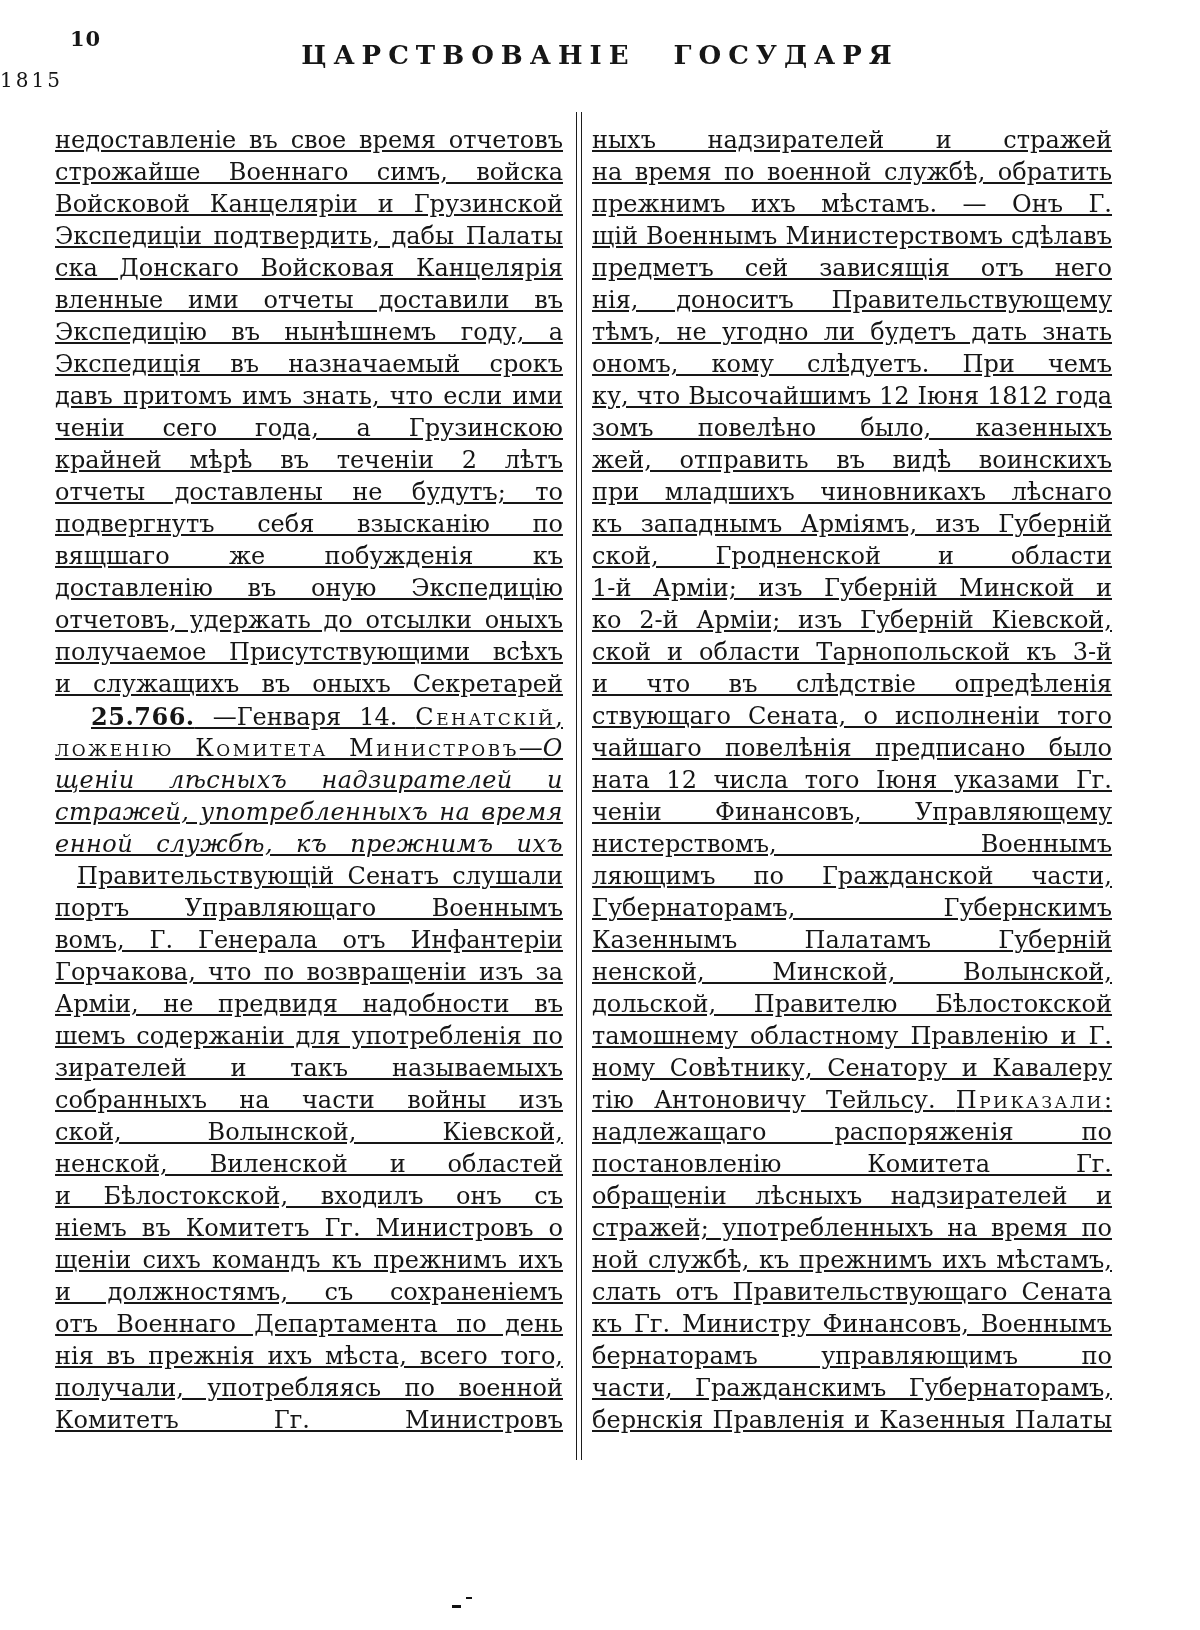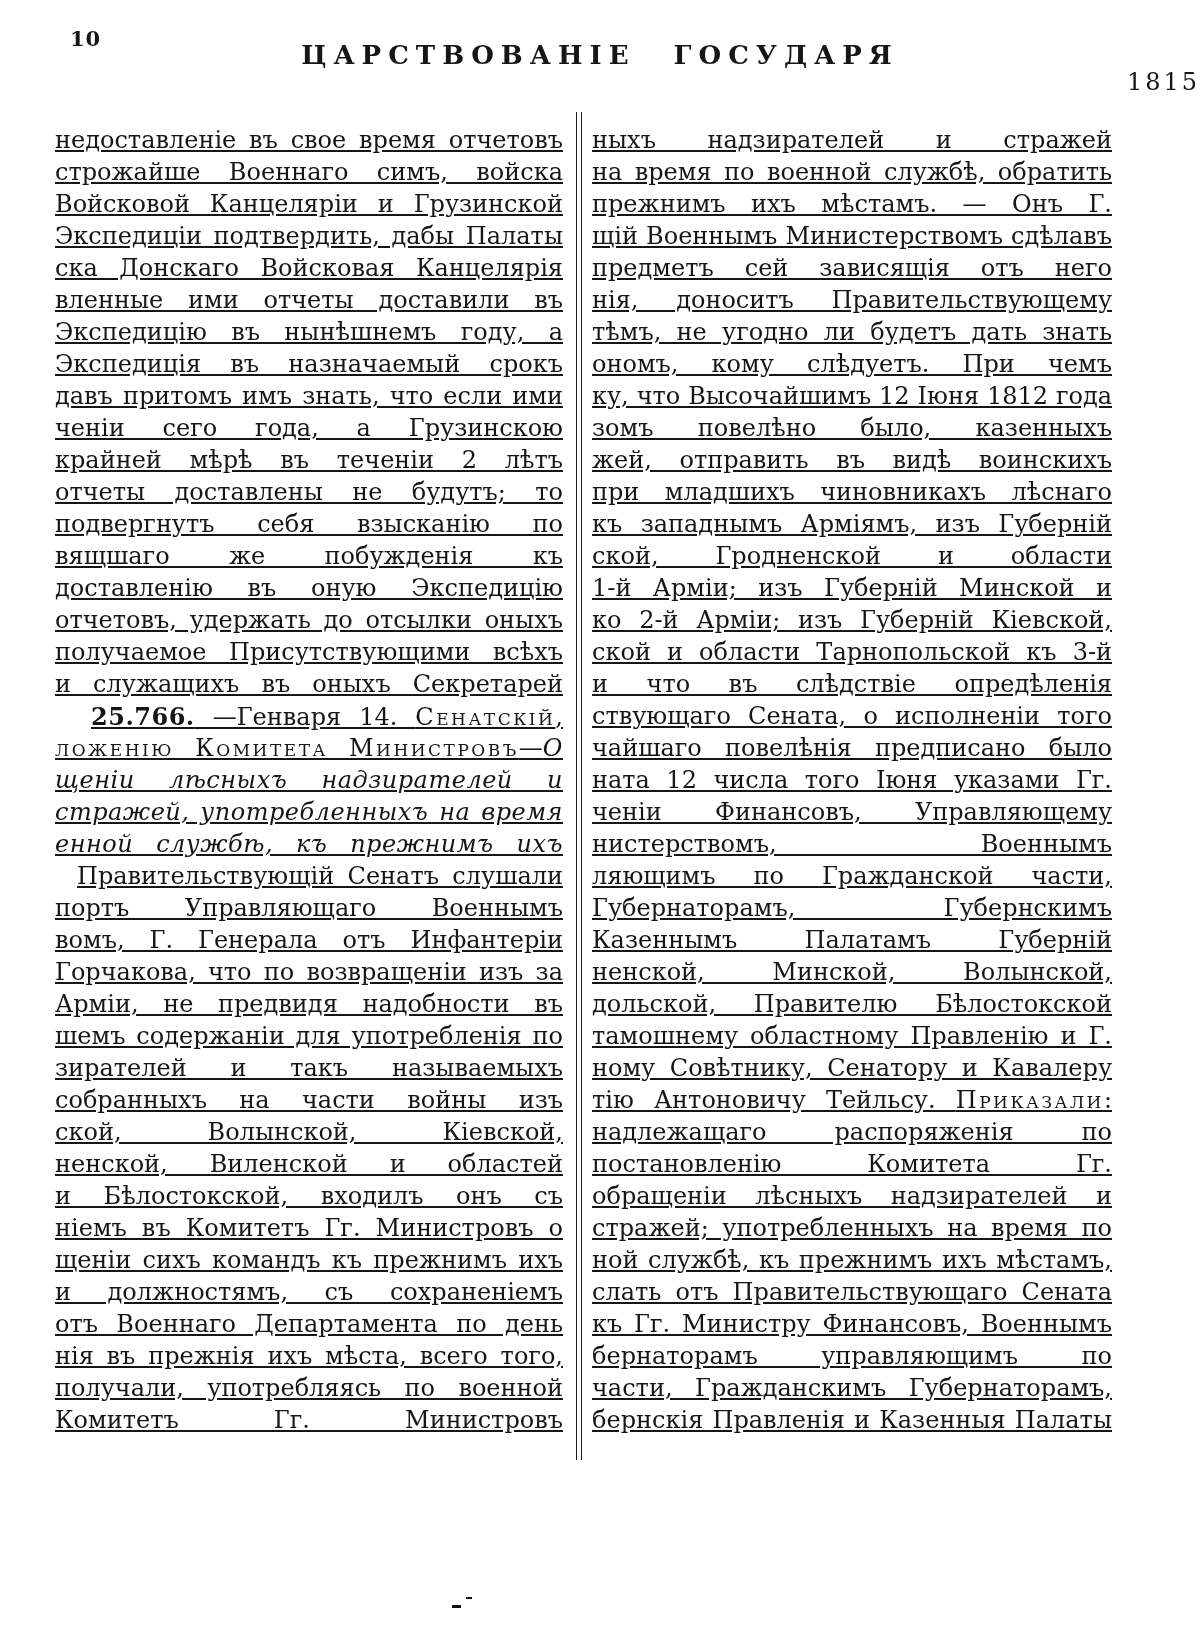--- a/index.html
+++ b/index.html
@@ -17,22 +17,22 @@
     font-size:21px;font-weight:bold;letter-spacing:1px;margin-left:16px;
   }
   .title{
     position:absolute;top:24px;left:0;width:100%;
     text-align:center;
     font-size:26px;font-weight:600;
     letter-spacing:7px;word-spacing:22px;margin-top:16px;
   }
   .year{
     position:absolute;top:68px;left:0;width:100%;
-    text-align:right;
-    font-size:24px;letter-spacing:3px;
+    text-align:left;
+    font-size:20px;letter-spacing:3px;
   }
   .col{
     position:absolute;top:125px;
     font-size:24px;line-height:31.9px;text-decoration:underline;
   }
   .col.left{left:55px;width:508px;}
   .col.right{left:592px;width:520px;}
   .line{
     text-align:justify;
     text-align-last:justify;

